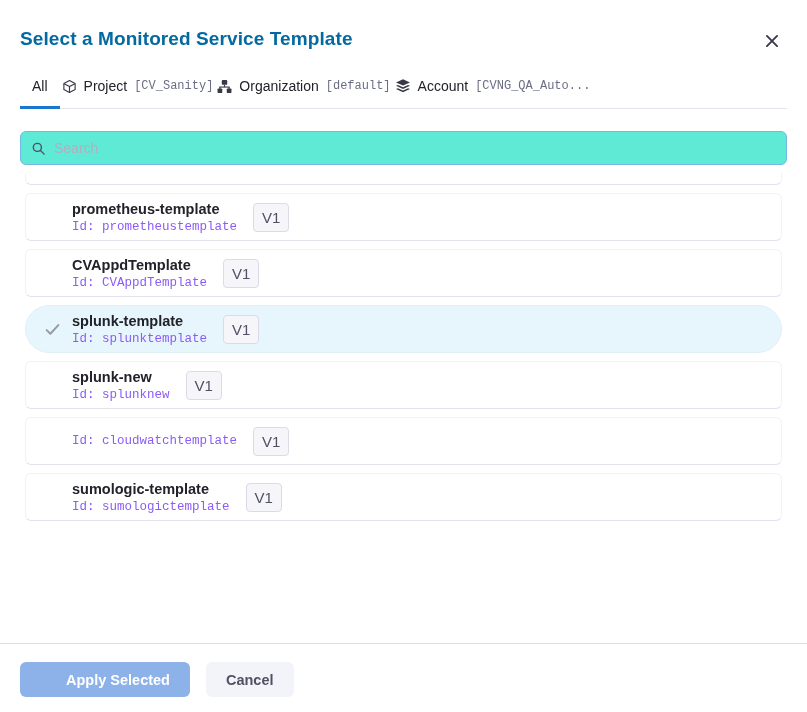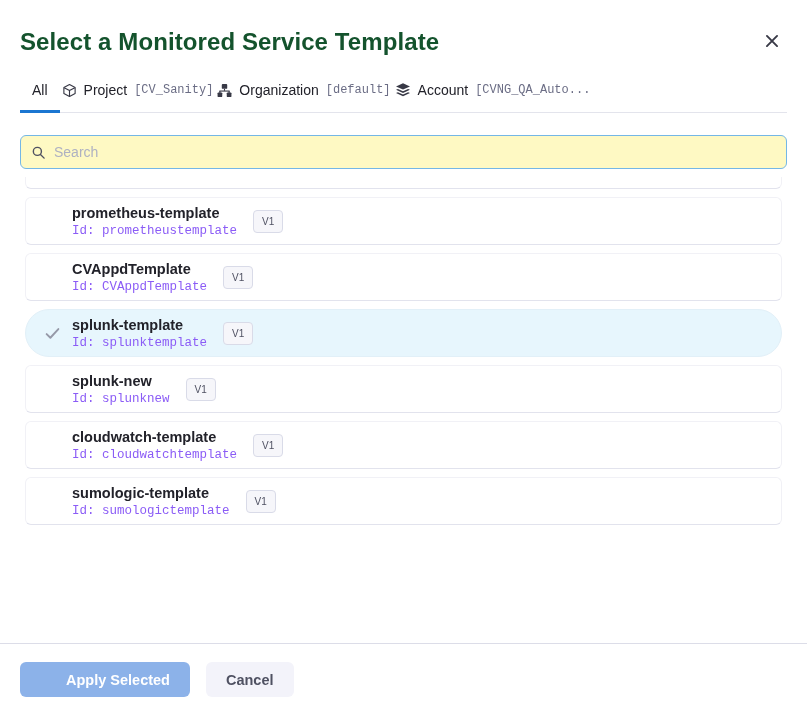--- a/index.html
+++ b/index.html
@@ -8,21 +8,21 @@
     font-family: "Liberation Sans", "DejaVu Sans", sans-serif;
     width: 807px; height: 712px; overflow: hidden;
     color: var(--text-dark, #22222a);
   }
   .modal {
     width: 807px; height: 712px; background: #fff;
     display: flex; flex-direction: column; position: relative;
   }
   
   .header { padding: 28px 24px 0 20px; display: flex; align-items: flex-start; justify-content: space-between; }
-  .title { font-size: 24px; font-weight: 700; letter-spacing: 0.1px; color: #14532d; }
+  .title { font-size: 19px; font-weight: 700; letter-spacing: 0.1px; color: #0369a1; }
   .close-btn {
     background: none; border: none; cursor: pointer; padding: 2px; margin-top: 2px;
     line-height: 0;
   }
   
   .tabs {
     margin: 26px 20px 0 20px; display: flex; align-items: flex-end; 
     border-bottom: 1px solid var(--divider, #e3e4ec);
   }
   .tab {
@@ -30,21 +30,21 @@
     padding: 0 2px 12px 2px; border-bottom: 3px solid transparent; margin-bottom: -1px;
     font-size: 14px; color: #22222a; white-space: nowrap;
   }
   .tab.active { border-bottom-color: var(--accent, #1b76d1); padding-left: 12px; padding-right: 12px; font-weight: 400; }
   .tab .scope { font-size: 12px; color: #6b6d85; font-family: Liberation Mono, monospace; }
   .tab .ticon { line-height: 0; display: inline-flex; }
   
   .search-wrap {
     margin: 22px 20px 0 20px; height: 34px;
     border: 1.5px solid var(--search-border, #74b7e6); border-radius: 6px;
-    display: flex; align-items: center; padding: 0 10px; gap: 8px; background: #fef9c3;
+    display: flex; align-items: center; padding: 0 10px; gap: 8px; background: #5eead4;
   }
   .search-wrap input {
     border: none; outline: none; flex: 1; font-size: 14px; height: 100%;
     font-family: inherit; color: #22222a; background: transparent;
   }
   .search-wrap input::placeholder { color: #aeb1c2; }
   
   .list { margin: 8px 20px 0 20px; height: 413px; overflow: hidden; padding: 0 5px; }
   .remnant {
     height: 12px; margin-bottom: 8px;
@@ -58,21 +58,21 @@
   }
   .row.selected { background: var(--selected-bg, #e7f6fd); border-color: #e2f0f8; border-radius: 30px; }
   .row .check { width: 34px; flex: 0 0 34px; display: inline-flex; justify-content: flex-start; padding-left: 6px; line-height: 0; visibility: hidden; }
   .row.selected .check { visibility: visible; }
   .row .rtext { display: flex; flex-direction: column; gap: 3px; }
   .row .rname { font-size: 14.5px; font-weight: 700; color: #22222a; }
   .row .rid { font-size: 12.5px; color: #8b5cf6; font-family: Liberation Mono, monospace; }
   .row .badge {
     margin-left: 16px; background: var(--badge-bg, #f6f6fa);
     border: 1px solid var(--badge-border, #d9dbe8); border-radius: 4px;
-    padding: 5px 8px; font-size: 10px; color: #4f5162;
+    padding: 5px 8px; font-size: 15px; color: #4f5162;
   }
   
   .footer {
     margin-top: auto; border-top: 1px solid #dcdde8;
     padding: 18px 20px 15px 20px; display: flex; align-items: center; gap: 16px;
   }
   .btn {
     height: 35px; border-radius: 6px; border: none; cursor: pointer;
     font-family: inherit; font-size: 14.5px; font-weight: 700; padding: 0 20px;
   }
@@ -199,21 +199,20 @@
     <span class="badge">V1</span>
   </div>
 
   <div class="row">
     <span class="check">
       <svg width="17" height="17" viewBox="0 0 16 16" fill="none" stroke="#9699a8" stroke-width="1.8" stroke-linecap="round" stroke-linejoin="round">
         <path d="M2.5 8.6 L6 12 L13.5 3.8"></path>
       </svg>
     </span>
     <div class="rtext">
-      <div class="rname">cloudwatch-template</div>
       <div class="rid">Id: cloudwatchtemplate</div>
     </div>
     <span class="badge">V1</span>
   </div>
 
   <div class="row">
     <span class="check">
       <svg width="17" height="17" viewBox="0 0 16 16" fill="none" stroke="#9699a8" stroke-width="1.8" stroke-linecap="round" stroke-linejoin="round">
         <path d="M2.5 8.6 L6 12 L13.5 3.8"></path>
       </svg>

